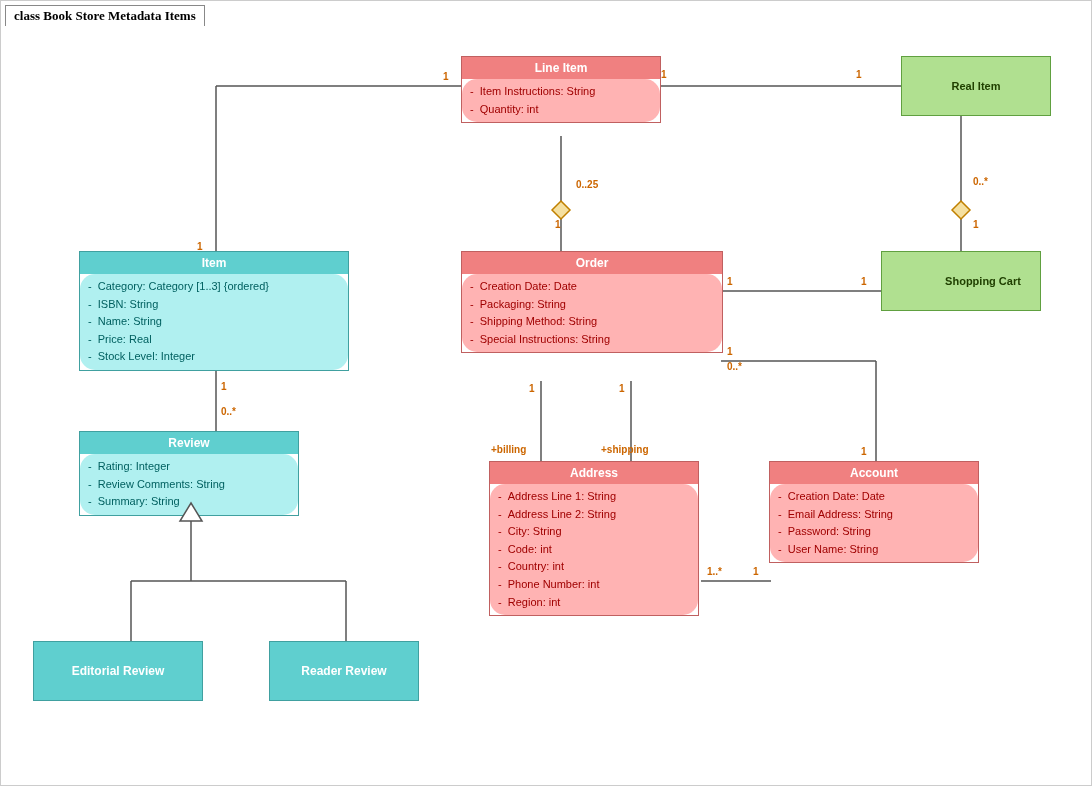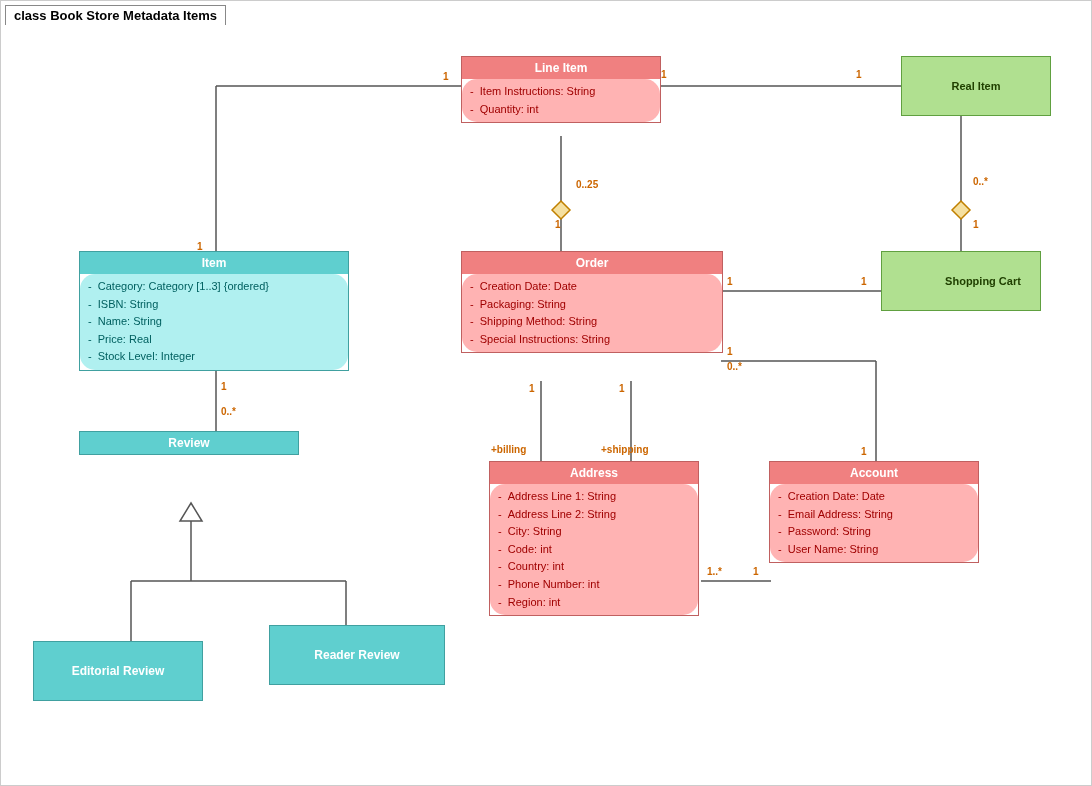--- a/index.html
+++ b/index.html
@@ -22,20 +22,21 @@
       position: absolute;
       top: 4px;
       left: 4px;
       font-size: 13px;
       font-weight: bold;
       border: 1px solid #888;
       border-bottom: none;
       padding: 2px 8px;
       background: #fff;
       z-index: 10;
+      font-family: Liberation Serif, serif;
     }
     .uml-box {
       position: absolute;
       border: 1.5px solid #888;
       font-size: 11px;
     }
     .uml-header {
       text-align: center;
       font-weight: bold;
       padding: 4px 6px;
@@ -192,27 +193,32 @@
       <div>- &nbsp;Category: Category [1..3] {ordered}</div>
       <div>- &nbsp;ISBN: String</div>
       <div>- &nbsp;Name: String</div>
       <div>- &nbsp;Price: Real</div>
       <div>- &nbsp;Stock Level: Integer</div>
     </div>
   </div>
 
   <div class="uml-box cyan" style="left:78px;top:430px;width:220px;">
     <div class="uml-header">Review</div>
+    <div class="uml-body">
+      <div>- &nbsp;Rating: Integer</div>
+      <div>- &nbsp;Review Comments: String</div>
+      <div>- &nbsp;Summary: String</div>
+    </div>
   </div>
 
   <div class="uml-box cyan" style="left:32px;top:640px;width:170px;height:60px;">
     <div class="uml-header" style="height:100%;display:flex;align-items:center;justify-content:center;">Editorial Review</div>
   </div>
 
-  <div class="uml-box cyan" style="left:268px;top:624px;width:176px;height:60px;">
+  <div class="uml-box cyan" style="left:268px;top:640px;width:150px;height:60px;">
     <div class="uml-header" style="height:100%;display:flex;align-items:center;justify-content:center;">Reader Review</div>
   </div>
 
   <div class="uml-box pink" style="left:488px;top:460px;width:210px;">
     <div class="uml-header">Address</div>
     <div class="uml-body">
       <div>- &nbsp;Address Line 1: String</div>
       <div>- &nbsp;Address Line 2: String</div>
       <div>- &nbsp;City: String</div>
       <div>- &nbsp;Code: int</div>

